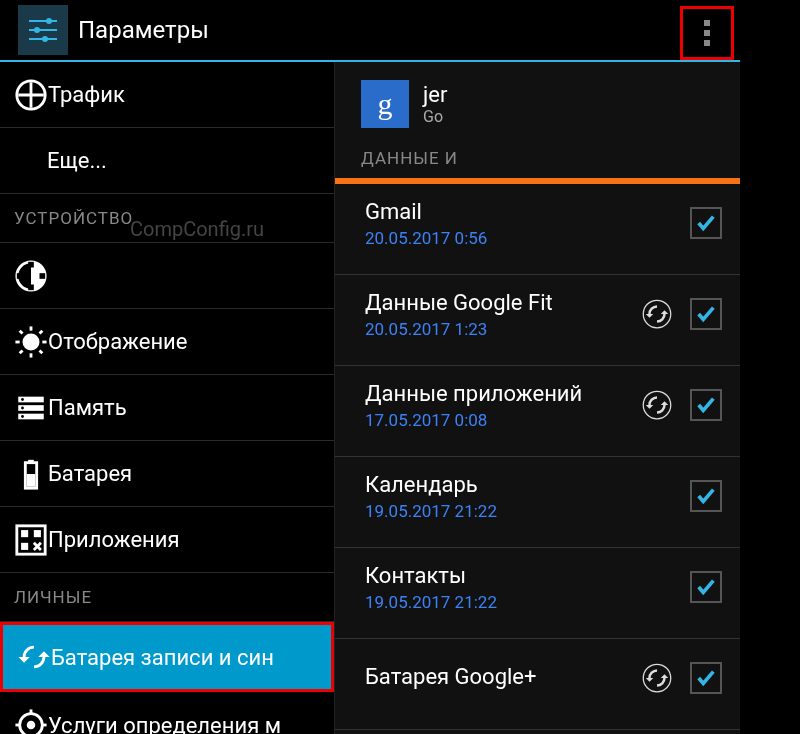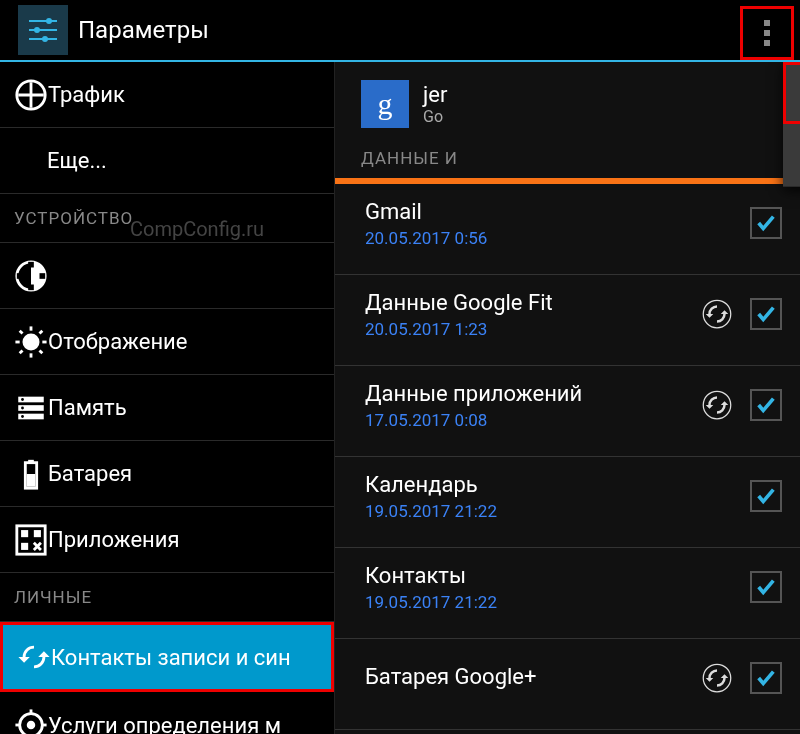--- a/index.html
+++ b/index.html
@@ -1,16 +1,16 @@
 <!DOCTYPE html>
 <html><head>
 <meta charset="utf-8">
 <style>
 html,body{margin:0;padding:0;background:#000;font-family:Roboto,Arial,sans-serif;color:#fff;width:800px;height:734px;overflow:hidden}
-.screen{width:800px;height:734px;position:relative;background:#000}
+.screen{width:740px;height:734px;position:relative;background:#000}
 .header{height:60px;display:flex;align-items:center;background:#000;border-bottom:2px solid #33b5e5;position:relative}
 .header-icon{width:50px;height:50px;margin:0 10px 0 18px;background:#1a3a4a;display:flex;align-items:center;justify-content:center}
 .header-icon svg{width:36px;height:36px}
 .header-title{font-size:24px;color:#fff}
 .overflow-wrap{position:absolute;right:6px;top:6px;width:48px;height:48px;display:flex;align-items:center;justify-content:center;border:3px solid #e00}
 .overflow-dots{display:flex;flex-direction:column;gap:4px}
 .overflow-dots span{width:6px;height:6px;background:#888}
 .body{display:flex;height:calc(734px - 62px)}
 .left{width:334px;background:#000;border-right:1px solid #222;position:relative;overflow:hidden}
 .right{flex:1;background:#111;position:relative;overflow:hidden}
@@ -147,21 +147,21 @@
         <span>Приложения</span>
       </div>
       <div class="subheader">ЛИЧНЫЕ</div>
       <div class="li sel">
         <span class="ico">
             <svg viewBox="0 0 24 24" fill="#fff">
               <path d="M12 4 A8 8 0 0 0 4 12 L1 12 L5 16 L9 12 L6 12 A6 6 0 0 1 12 6 Z"></path>
               <path d="M12 20 A8 8 0 0 0 20 12 L23 12 L19 8 L15 12 L18 12 A6 6 0 0 1 12 18 Z"></path>
             </svg>
           </span>
-        <span>Контакты записи и син</span>
+        <span>Батарея записи и син</span>
       </div>
       <div class="li" style="border-bottom:none">
         <span class="ico">
             <svg viewBox="0 0 24 24" fill="none" stroke="#fff" stroke-width="2">
               <circle cx="12" cy="12" r="8"></circle>
               <circle cx="12" cy="12" r="2" fill="#fff"></circle>
               <line x1="12" y1="1" x2="12" y2="4"></line>
               <line x1="12" y1="20" x2="12" y2="23"></line>
               <line x1="1" y1="12" x2="4" y2="12"></line>
               <line x1="20" y1="12" x2="23" y2="12"></line>

